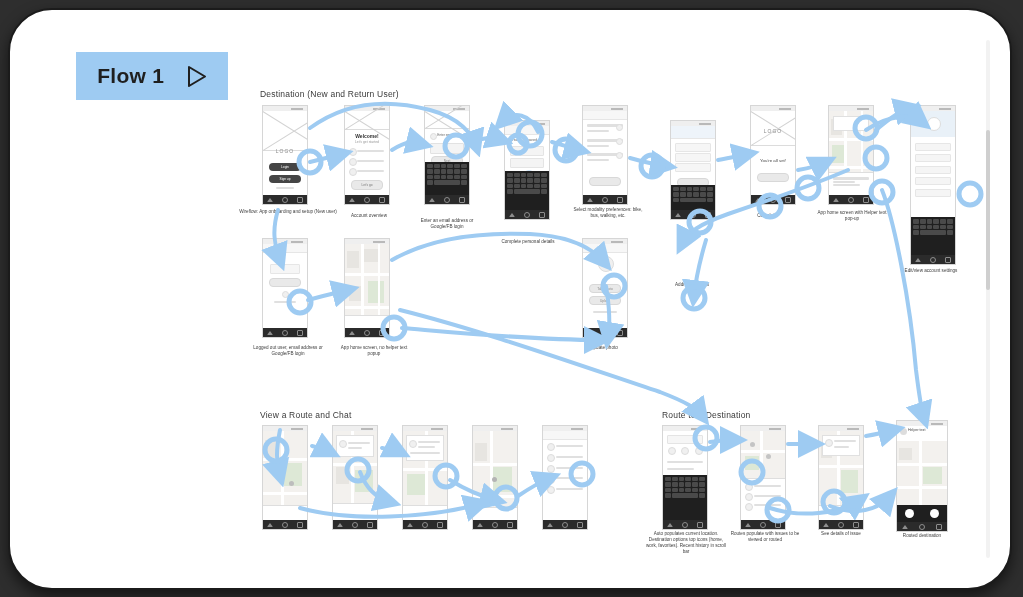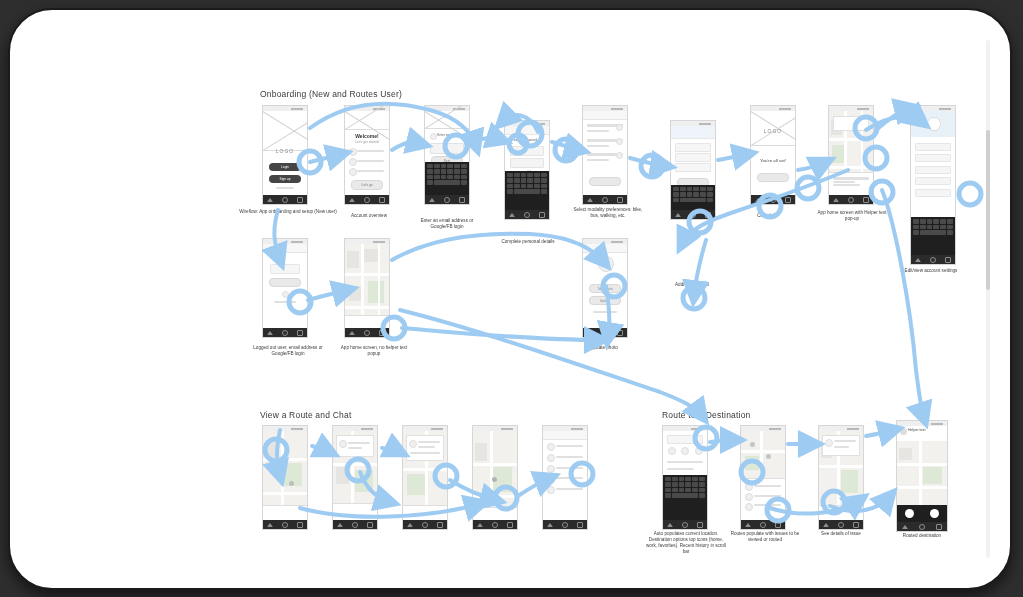--- a/index.html
+++ b/index.html
@@ -45,22 +45,30 @@
   svg.arrows{position:absolute;inset:0;pointer-events:none;}
   .node-ring{fill:none;stroke:#9ecbf2;stroke-width:5;}
 </style>
 </head>
 <body>
 
 <div id="stage">
   <div id="card">
     <div id="canvas">
 
-
-      <div class="sec-title" style="left:250px;top:79px">Onboarding (New and Routes User)</div>
+      <div class="flow-badge">
+        <span class="label">Flow 1</span>
+        <span class="play-ico">
+          <svg width="20" height="23" viewBox="0 0 20 23">
+              <polygon points="2,2 18,11.5 2,21" fill="none" stroke="#1f1f1f" stroke-width="2" stroke-linejoin="round"></polygon>
+            </svg>
+        </span>
+      </div>
+
+      <div class="sec-title" style="left:250px;top:79px">Destination (New and Return User)</div>
       <div class="sec-title" style="left:250px;top:400px">View a Route and Chat</div>
       <div class="sec-title" style="left:652px;top:400px">Route to a Destination</div>
 
       <div class="phone" style="left:252px;top:95px;width:46px;height:100px">
         <div class="statusbar"></div>
         <div class="body">
           <div class="xbox"></div>
           <div class="logo-txt">LOGO</div>
           <div class="pill" style="top:62%">
               <div class="pill-lbl">Login</div>

